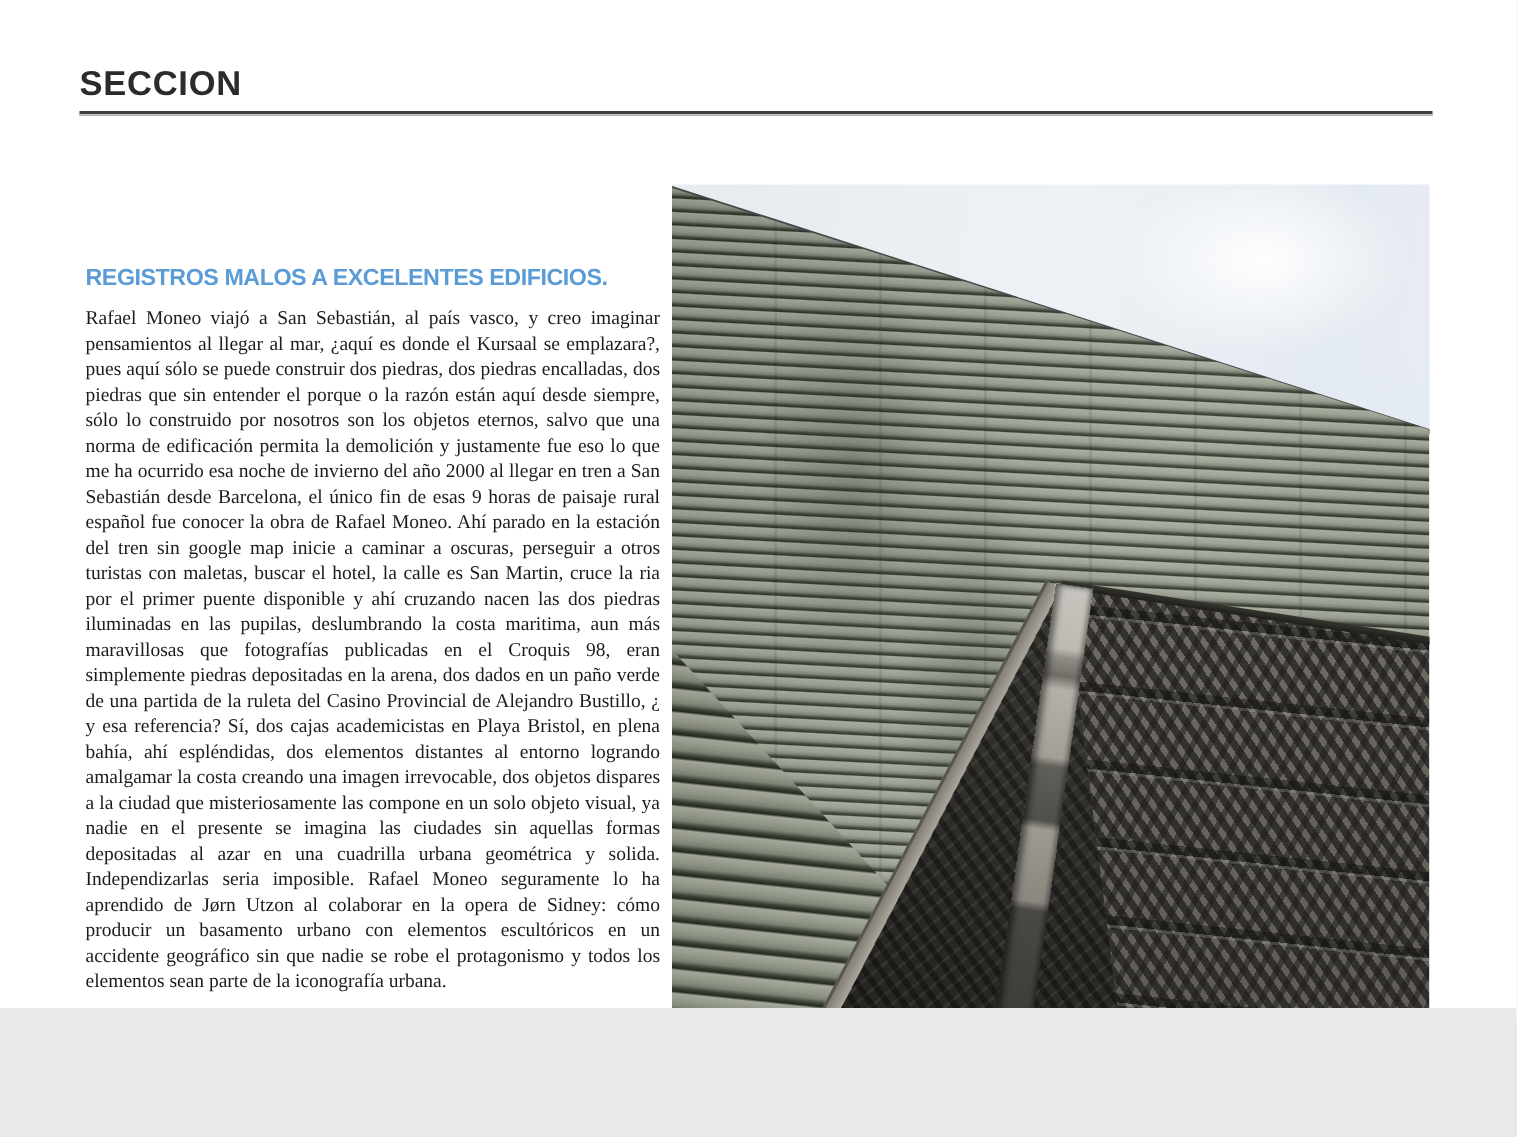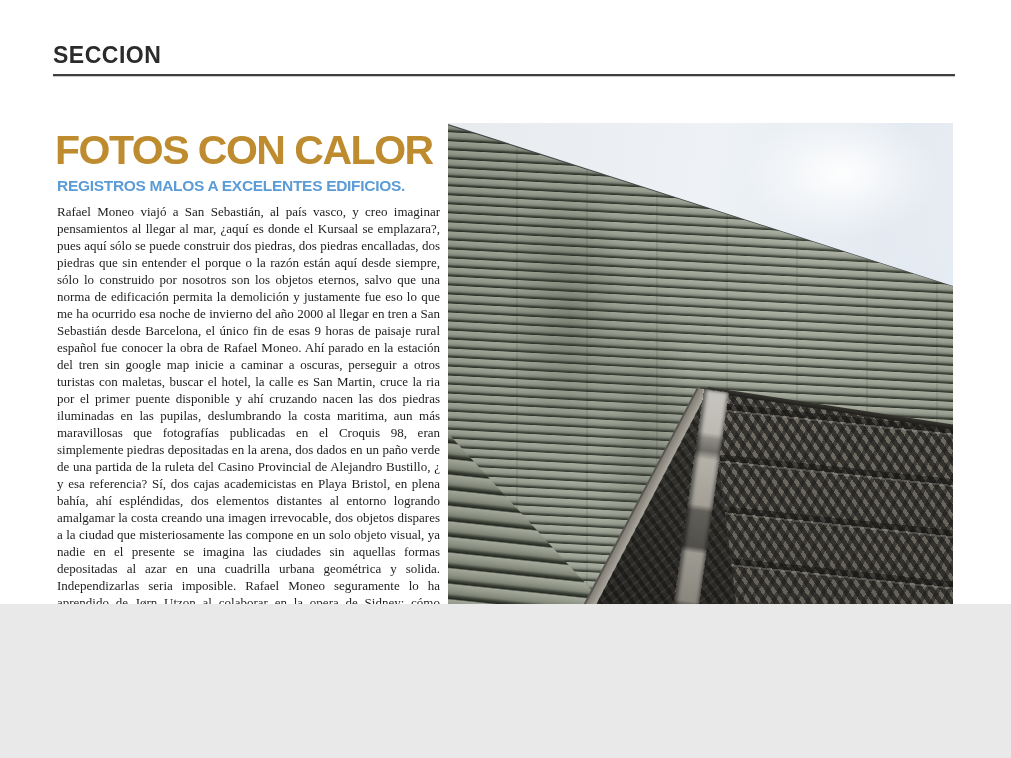--- a/index.html
+++ b/index.html
@@ -1,18 +1,18 @@
 <!DOCTYPE html>
 <html style="--background: #FFFFFF; --accent_gold: #BE8B2E; --accent_blue: #5B9CD6; --text: #1C1C1E; --rule: #3F3F3F;"><head>
 <meta charset="utf-8">
 <style>
   html,body{margin:0;padding:0;background:#e9e9e9;}
   .page{
     position:relative;
-    width:1011px;height:604px;
+    width:1011px;height:672px;
     margin:0 auto;
     background:var(--background,#fff);
     font-family:"Liberation Sans","DejaVu Sans",sans-serif;
     overflow:hidden;
   }
   .section-label{
     position:absolute;left:53px;top:42px;
     font-size:23px;font-weight:bold;color:#2b2b2b;letter-spacing:.5px;
   }
   .rule{
@@ -125,21 +125,20 @@
 </style>
 </head>
 <body>
 
 <div class="page">
 
   <div class="section-label">SECCION</div>
 
   <div class="rule"></div>
 
-  <h1 class="title">FOTOS CON CALOR</h1>
 
   <h2 class="subtitle">REGISTROS MALOS A EXCELENTES EDIFICIOS.</h2>
 
   <p class="body-text">Rafael Moneo viajó a San Sebastián, al país vasco, y creo imaginar pensamientos al llegar al mar, ¿aquí es donde el Kursaal se emplazara?, pues aquí sólo se puede construir dos piedras, dos piedras encalladas, dos piedras que sin entender el porque o la razón están aquí desde siempre, sólo lo construido por nosotros son los objetos eternos, salvo que una norma de edificación permita la demolición y justamente fue eso lo que me ha ocurrido esa noche de invierno del año 2000 al llegar en tren a San Sebastián desde Barcelona, el único fin de esas 9 horas de paisaje rural español fue conocer la obra de Rafael Moneo. Ahí parado en la estación del tren sin google map inicie a caminar a oscuras, perseguir a otros turistas con maletas, buscar el hotel, la calle es San Martin, cruce la ria por el primer puente disponible y ahí cruzando nacen las dos piedras iluminadas en las pupilas, deslumbrando la costa maritima, aun más maravillosas que fotografías publicadas en el Croquis 98, eran simplemente piedras depositadas en la arena, dos dados en un paño verde de una partida de la ruleta del Casino Provincial de Alejandro Bustillo, ¿ y esa referencia? Sí, dos cajas academicistas en Playa Bristol, en plena bahía, ahí espléndidas, dos elementos distantes al entorno logrando amalgamar la costa creando una imagen irrevocable, dos objetos dispares a la ciudad que misteriosamente las compone en un solo objeto visual, ya nadie en el presente se imagina las ciudades sin aquellas formas depositadas al azar en una cuadrilla urbana geométrica y solida. Independizarlas seria imposible. Rafael Moneo seguramente lo ha aprendido de Jørn Utzon al colaborar en la opera de Sidney: cómo producir un basamento urbano con elementos escultóricos en un accidente geográfico sin que nadie se robe el protagonismo y todos los elementos sean parte de la iconografía urbana.</p>
 
   <figure class="photo" aria-label="Corner of the Kursaal building: sloping facade of horizontal green-grey glass louvers against a pale sky, with a dark carved-stone corner column in the foreground">
     <div class="roofline"></div>
     <div class="louvers"></div>
     <div class="louvers-near"></div>
     <div class="stone-left"></div>

